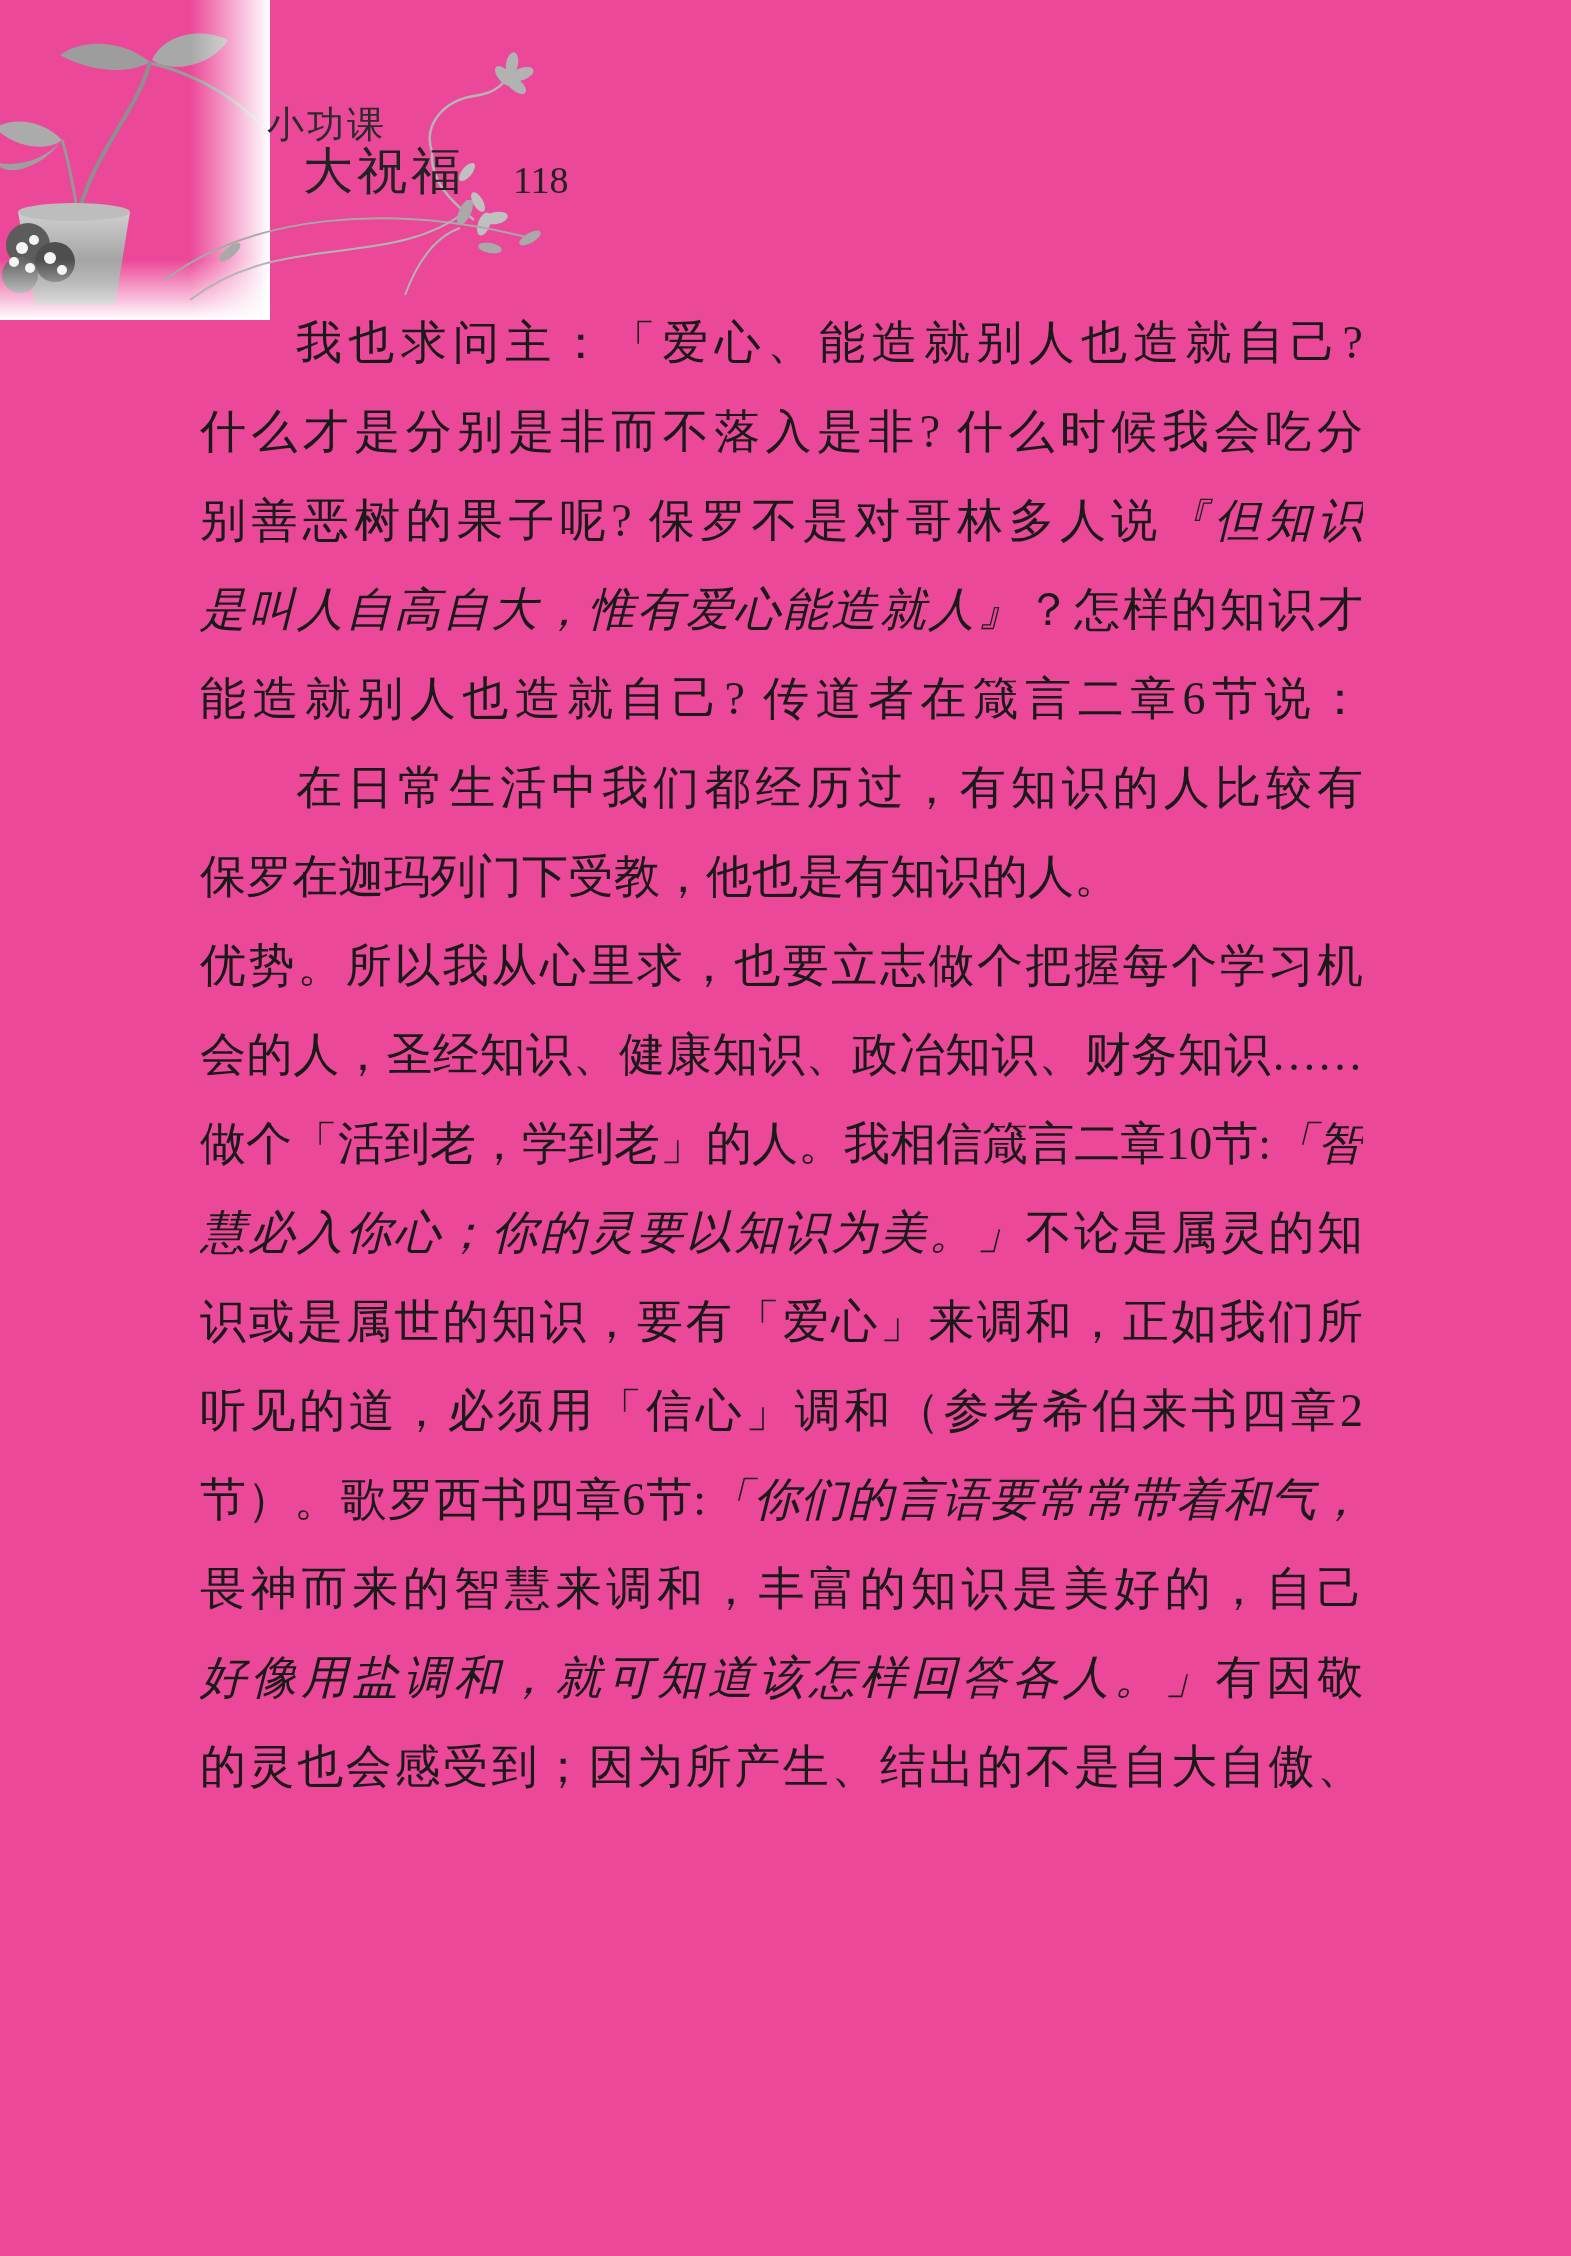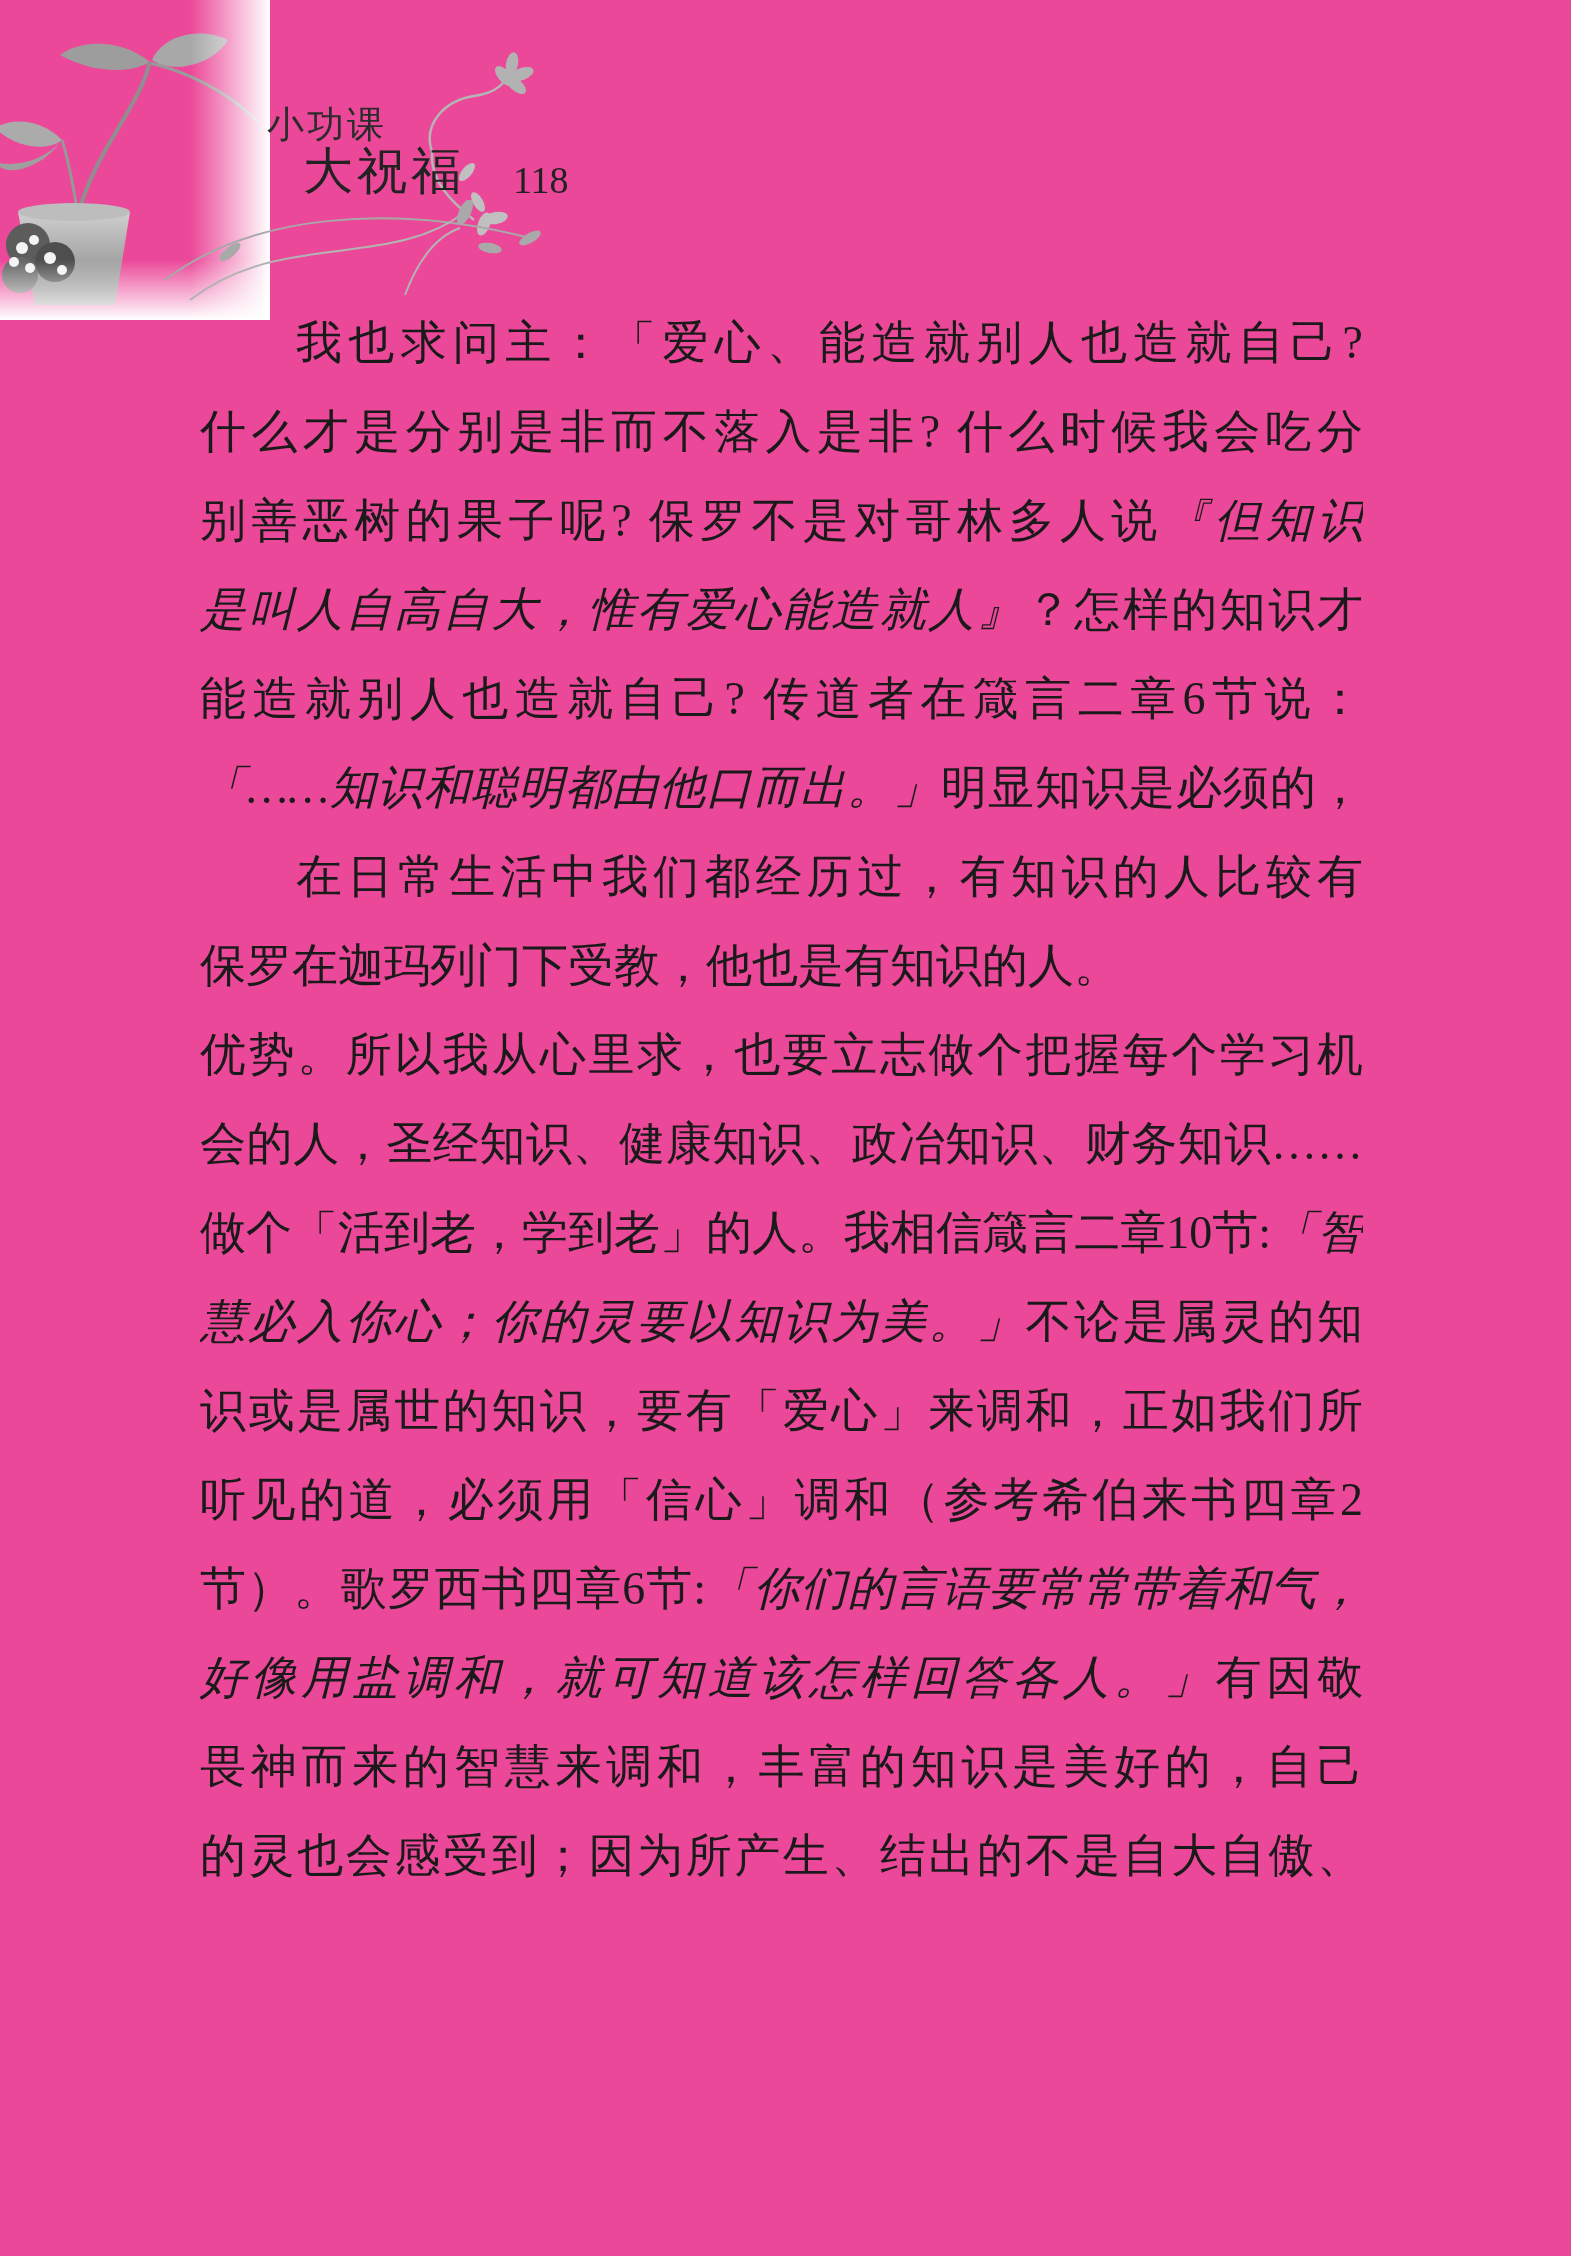--- a/index.html
+++ b/index.html
@@ -128,28 +128,27 @@
   <div class="title-small">小功课</div>
   <div class="title-large">大祝福</div>
   <div class="page-number">118</div>
 
   <div class="body-text">
       <div class="text-line indent"><span class="song">我也求问主：「爱心、能造就别人也造就自己?</span></div>
       <div class="text-line"><span class="song">什么才是分别是非而不落入是非? 什么时候我会吃分</span></div>
       <div class="text-line"><span class="song">别善恶树的果子呢? 保罗不是对哥林多人说</span><span class="kai">『但知识</span></div>
       <div class="text-line"><span class="kai">是叫人自高自大，惟有爱心能造就人』</span><span class="song">？怎样的知识才</span></div>
       <div class="text-line"><span class="song">能造就别人也造就自己? 传道者在箴言二章6节说：</span></div>
-      <div class="text-line"><span class="kai">「……知识和聪明都由他口而出。」</span><span class="song">明显知识是必须的，</span></div>
       <div class="text-line indent"><span class="song">在日常生活中我们都经历过，有知识的人比较有</span></div>
       <div class="text-line para-end"><span class="song">保罗在迦玛列门下受教，他也是有知识的人。</span></div>
       <div class="text-line"><span class="song">优势。所以我从心里求，也要立志做个把握每个学习机</span></div>
       <div class="text-line"><span class="song">会的人，圣经知识、健康知识、政冶知识、财务知识……</span></div>
       <div class="text-line"><span class="song">做个「活到老，学到老」的人。我相信箴言二章10节:</span><span class="kai">「智</span></div>
       <div class="text-line"><span class="kai">慧必入你心；你的灵要以知识为美。」</span><span class="song">不论是属灵的知</span></div>
       <div class="text-line"><span class="song">识或是属世的知识，要有「爱心」来调和，正如我们所</span></div>
       <div class="text-line"><span class="song">听见的道，必须用「信心」调和（参考希伯来书四章2</span></div>
       <div class="text-line"><span class="song">节）。歌罗西书四章6节:</span><span class="kai">「你们的言语要常常带着和气，</span></div>
+      <div class="text-line"><span class="song">畏神而来的智慧来调和，丰富的知识是美好的，自己</span></div>
       <div class="text-line"><span class="kai">好像用盐调和，就可知道该怎样回答各人。」</span><span class="song">有因敬</span></div>
-      <div class="text-line"><span class="song">畏神而来的智慧来调和，丰富的知识是美好的，自己</span></div>
       <div class="text-line"><span class="song">的灵也会感受到；因为所产生、结出的不是自大自傲、</span></div>
     </div>
 
 </div>
 
 </body></html>

